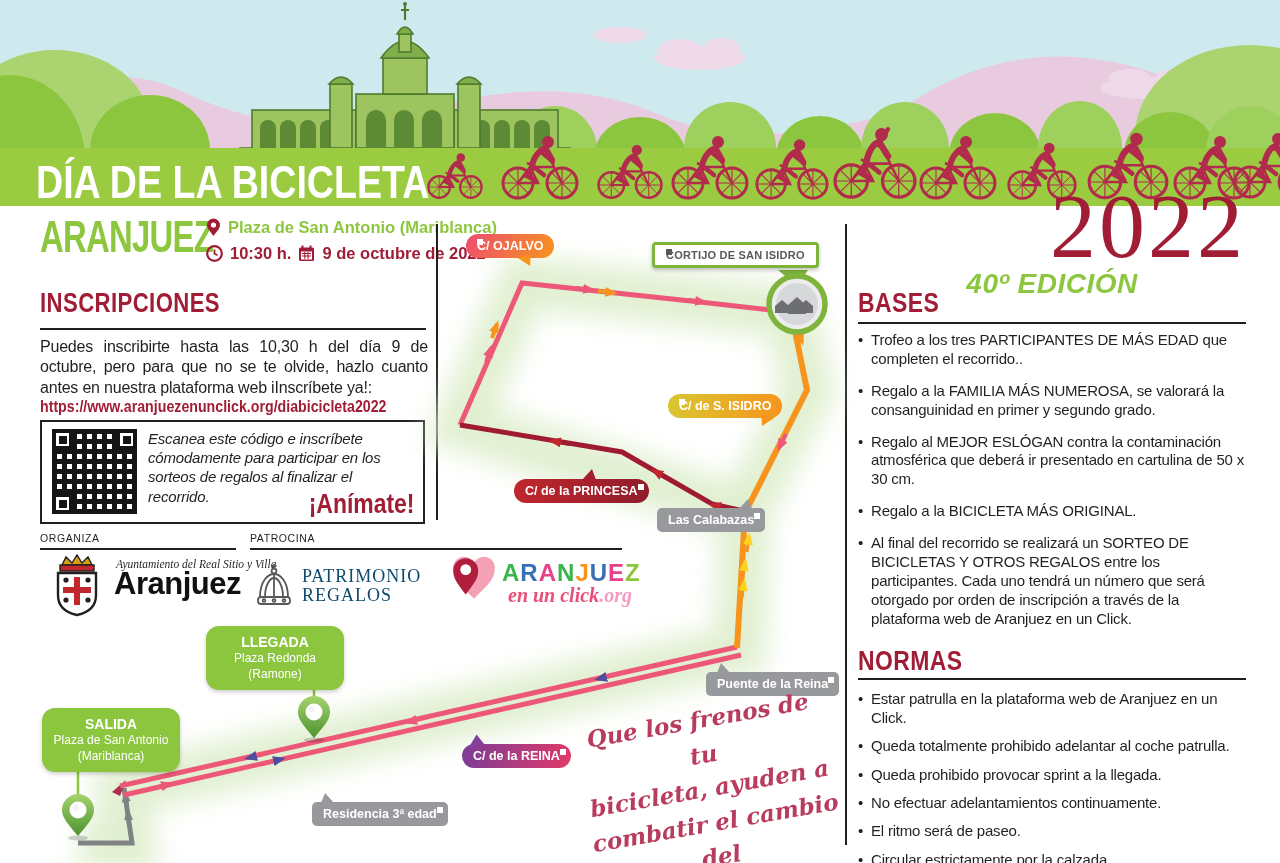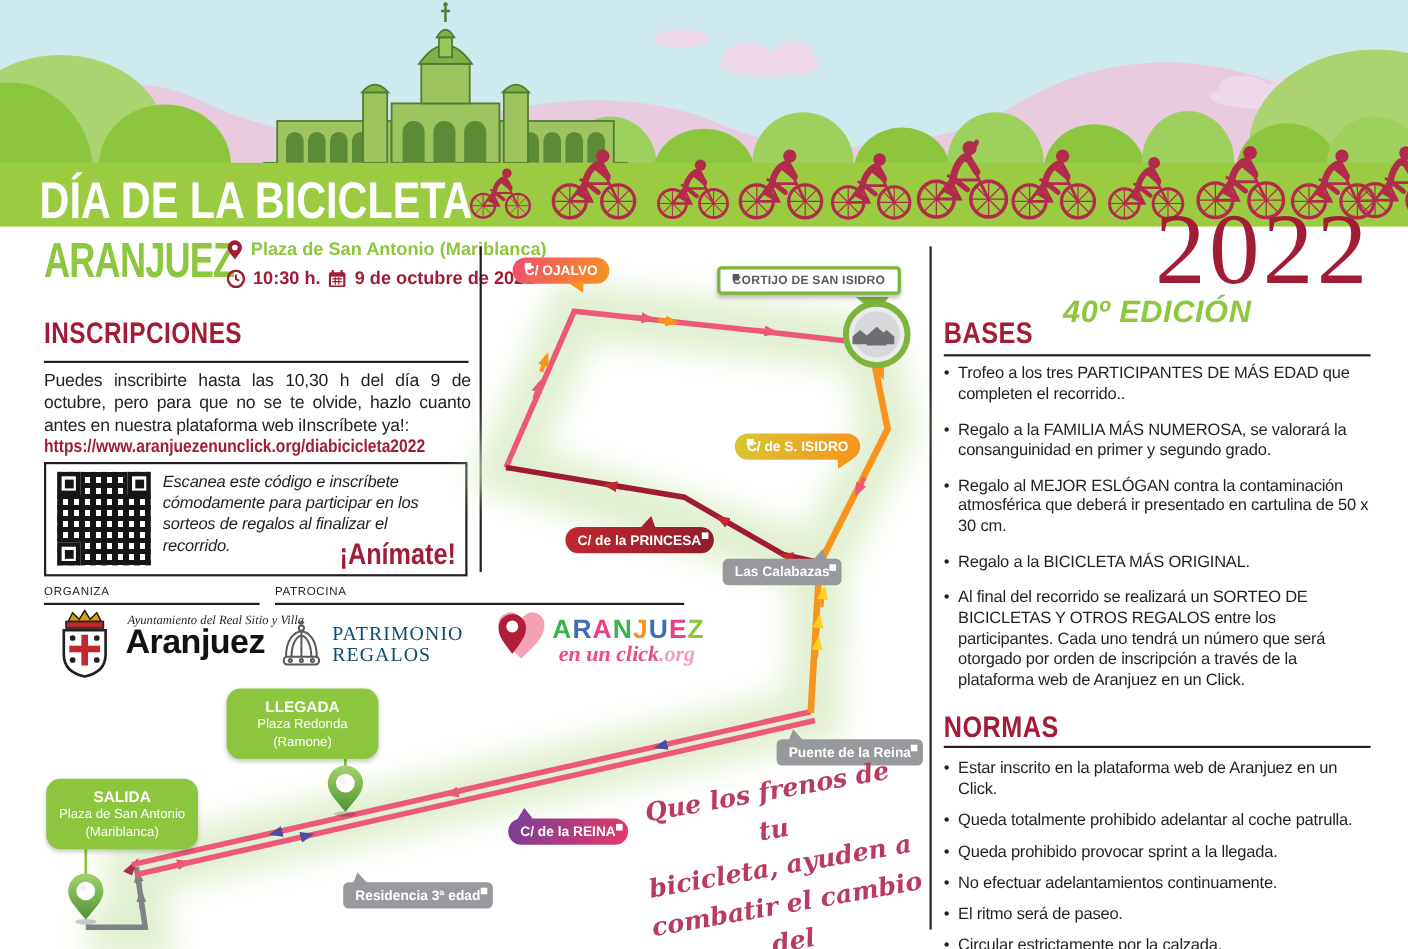--- a/index.html
+++ b/index.html
@@ -450,21 +450,21 @@
     <li>Trofeo a los tres PARTICIPANTES DE MÁS EDAD que completen el recorrido..</li>
     <li>Regalo a la FAMILIA MÁS NUMEROSA, se valorará la consanguinidad en primer y segundo grado.</li>
     <li>Regalo al MEJOR ESLÓGAN contra la contaminación atmosférica que deberá ir presentado en cartulina de 50 x 30 cm.</li>
     <li>Regalo a la BICICLETA MÁS ORIGINAL.</li>
     <li>Al final del recorrido se realizará un SORTEO DE BICICLETAS Y OTROS REGALOS entre los participantes. Cada uno tendrá un número que será otorgado por orden de inscripción a través de la plataforma web de Aranjuez en un Click.</li>
   </ul>
 
   <div class="sec-head" style="top:646px">NORMAS</div>
   <div class="sec-rule" style="top:678px"></div>
   <ul class="blist" style="top:690px" id="normas-list">
-    <li>Estar inscrito en la plataforma web de Aranjuez en un Click.</li>
+    <li>Estar patrulla en la plataforma web de Aranjuez en un Click.</li>
     <li>Queda totalmente prohibido adelantar al coche patrulla.</li>
     <li>Queda prohibido provocar sprint a la llegada.</li>
     <li>No efectuar adelantamientos continuamente.</li>
     <li>El ritmo será de paseo.</li>
     <li>Circular estrictamente por la calzada.</li>
   </ul>
 
 </div>
 
 </body></html>

